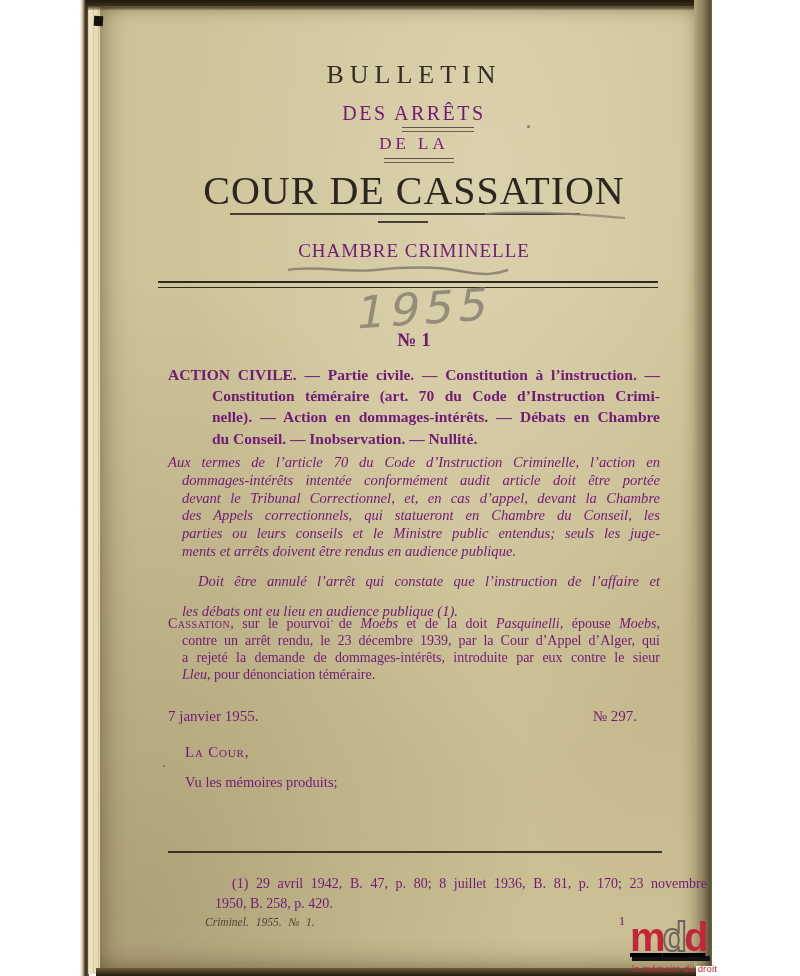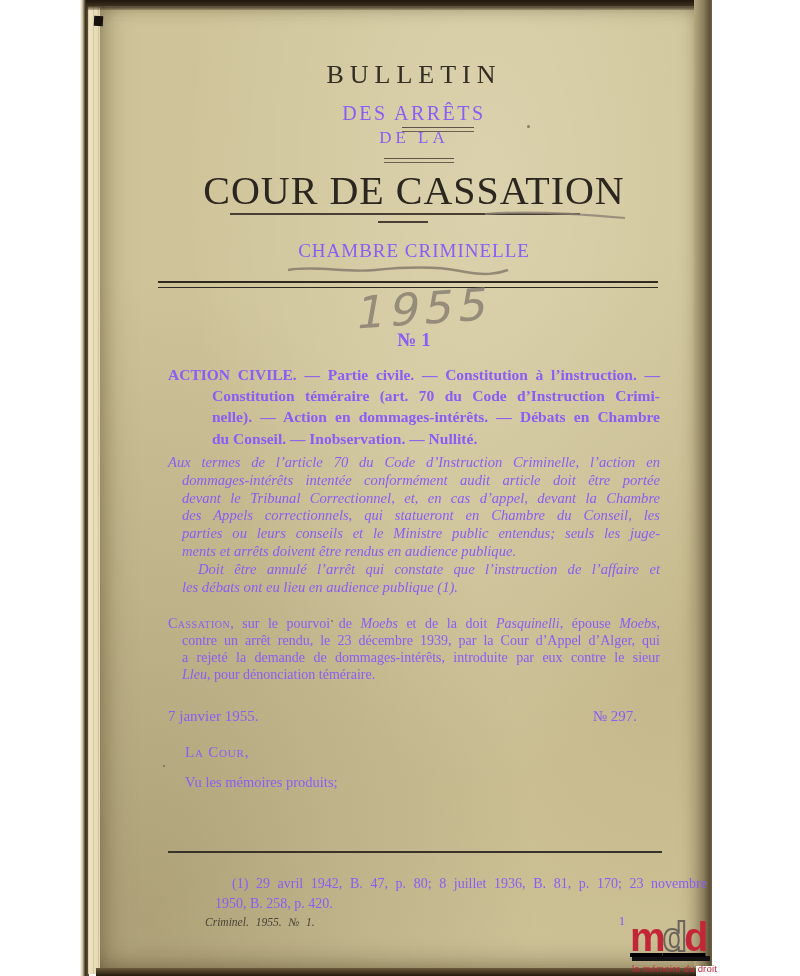--- a/index.html
+++ b/index.html
@@ -26,25 +26,25 @@
                inset 0 -16px 26px -14px rgba(56,44,22,.35),
                inset 0 10px 18px -12px rgba(56,44,22,.35);}
   .right-edge{position:absolute;left:694px;top:0;width:18px;height:966px;
     background:linear-gradient(to right,#b5a87f 0%,#877b5b 55%,#5c5138 88%,#6e6248 100%);}
   .bottom-edge{position:absolute;left:96px;top:968px;width:600px;height:8px;
     background:linear-gradient(to bottom,#6b5a3c,#241b0e);}
   .corner-mark{position:absolute;left:94px;top:16px;width:9px;height:10px;background:#16110c;transform:rotate(3deg);}
   .speck{position:absolute;border-radius:50%;background:#4f4636;opacity:.6;}
 
   
-  .print{color:#8b5cf6;}
+  .print{color:#701a75;}
   .centered{position:absolute;left:168px;width:492px;text-align:center;}
   #bulletin{top:60px;font-size:26px;letter-spacing:6px;color:#332d24;}
   #des-arrets{top:102px;font-size:20px;letter-spacing:2.5px;}
-  #de-la{top:128px;font-size:17px;letter-spacing:4px;}
+  #de-la{top:134px;font-size:17px;letter-spacing:4px;}
   #cour{top:167px;font-size:40px;letter-spacing:1px;color:#2c2620;}
   #chambre{top:240px;font-size:19px;letter-spacing:1px;}
   #no1{top:329px;font-size:19px;font-weight:bold;}
 
   .rule-double-sm{position:absolute;height:3px;border-top:1px solid #5e5546;border-bottom:1px solid #6a6151;}
   #rule-sm-1{left:402px;top:127px;width:72px;}
   #rule-sm-2{left:384px;top:158px;width:70px;}
   .rule{position:absolute;background:#473f32;}
   #rule-long{left:230px;top:213px;width:350px;height:2px;}
   #rule-short{left:378px;top:221px;width:50px;height:2px;}
@@ -58,21 +58,21 @@
     transform:skewX(-14deg) rotate(-4deg);letter-spacing:5px;}
 
   .para{position:absolute;left:168px;width:492px;}
   .para .line{text-align:justify;text-align-last:justify;}
   .para .line:last-child{text-align-last:left;}
   #rubric{top:364px;font-size:15.5px;font-weight:bold;line-height:21.2px;}
   #rubric .line:not(:first-child){padding-left:44px;}
   #summary-p1{top:454px;font-size:14.6px;font-style:italic;line-height:17.8px;}
   #summary-p1 .line:not(:first-child){padding-left:14px;}
   #summary-p2{top:561px;font-size:14.6px;font-style:italic;line-height:17.8px;}
-  #summary-p2 .line{padding-left:14px;}
+  #summary-p2 .line{padding-left:14px;margin-top:12px;}
   #summary-p2 .line:first-child{padding-left:30px;}
   #cassation{top:615px;font-size:14px;line-height:17.1px;}
   #cassation .line:not(:first-child){padding-left:14px;}
   #moyen{top:795px;font-size:14.5px;line-height:17.5px;}
   #moyen .line:first-child{padding-left:17px;}
   #moyen .line:last-child{text-align-last:justify;}
   #footnote{top:874px;font-size:14px;line-height:19.5px;margin-left:47px;}
   #footnote .line:first-child{padding-left:17px;}
 
   .sc{font-variant:small-caps;letter-spacing:.5px;}

